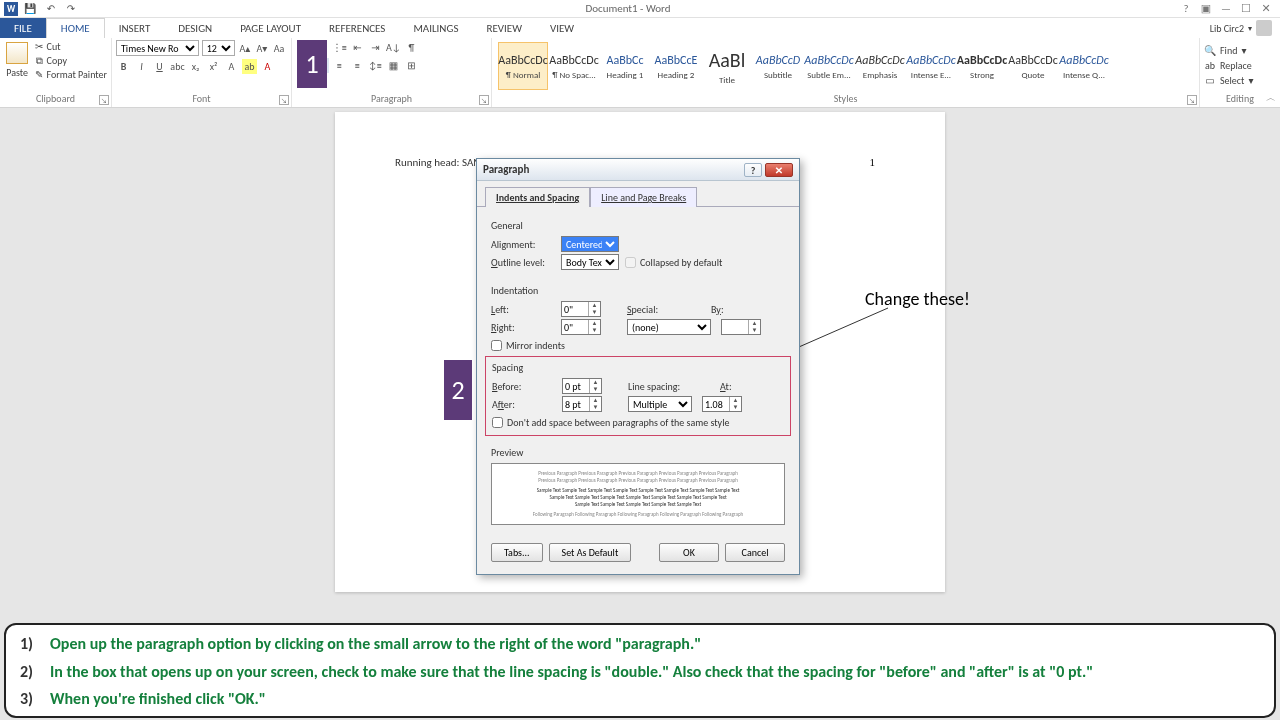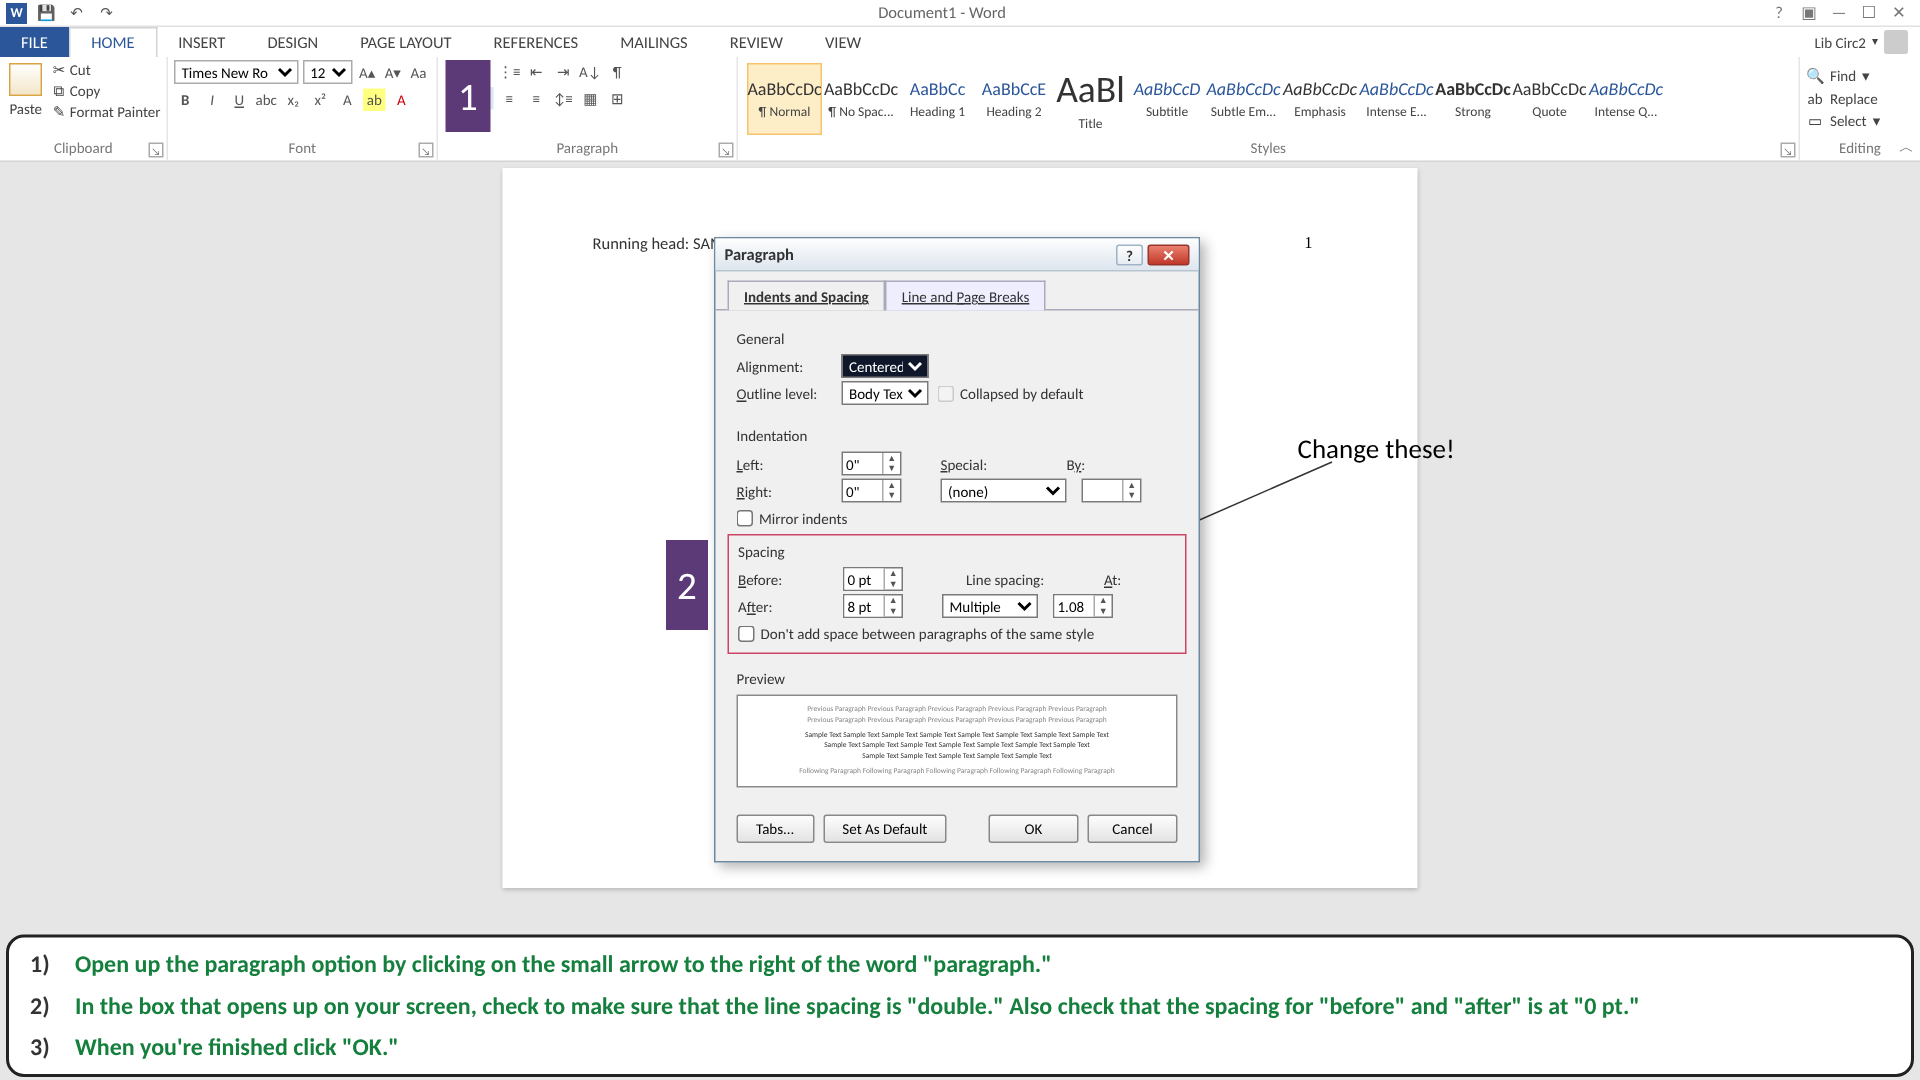--- a/index.html
+++ b/index.html
@@ -46,21 +46,21 @@
 .marker { position: absolute; background: #5c3a78; color: #fff; display: flex; align-items: center; justify-content: center; font-size: 26px; font-weight: 300; z-index: 5; }
 .marker1 { width: 30px; height: 48px; left: 297px; top: 40px; }
 .marker2 { width: 28px; height: 60px; left: 444px; top: 360px; }
 
 .styles-body { flex: 1; display: flex; gap: 1px; align-items: flex-start; padding: 2px; }
 .style-item { width: 50px; height: 48px; border: 1px solid transparent; display: flex; flex-direction: column; align-items: center; justify-content: center; cursor: pointer; }
 .style-item:first-child { border-color: #f6c36a; background: #fdeec8; }
 .style-item .preview { font-size: 12px; color: #333; }
 .style-item .sname { font-size: 9px; color: #444; margin-top: 2px; white-space: nowrap; overflow: hidden; text-overflow: ellipsis; width: 48px; text-align: center; }
 .style-item.h1 .preview, .style-item.h2 .preview { color: #2b579a; }
-.style-item.title .preview { font-size: 25px; color: #333; }
+.style-item.title .preview { font-size: 20px; color: #333; }
 .style-item.sem .preview { color: #2b579a; font-style: italic; }
 .style-item.emph .preview { font-style: italic; }
 .style-item.ie .preview { font-style: italic; color: #2b579a; }
 .style-item.str .preview { font-weight: bold; }
 .style-item.iq .preview { font-style: italic; color: #2b579a; }
 
 .editing-body { width: 70px; display: flex; flex-direction: column; gap: 2px; font-size: 10px; color: #444; padding-top: 4px; }
 .editing-body div { cursor: pointer; display: flex; align-items: center; gap: 4px; }
 .editing-body .eicon { width: 12px; display: inline-block; text-align: center; }
 
@@ -81,21 +81,21 @@
 .dlg-tabs { display: flex; padding: 6px 8px 0 8px; gap: 0; text-decoration: underline; }
 .dlg-tab { padding: 3px 10px; border: 1px solid #aab; background: #eef; font-size: 10px; cursor: pointer; border-bottom: none; }
 .dlg-tab.active { background: #f0f0f0; font-weight: bold; position: relative; z-index: 2; }
 .dlg-tab .ul { text-decoration: underline; }
 .dlg-body { padding: 6px 14px; border-top: 1px solid #aab; margin-top: -1px; }
 .section { font-size: 10px; color: #333; margin-bottom: 4px; margin-top: 6px; }
 .row { display: flex; align-items: center; gap: 6px; margin: 2px 0; font-size: 10px; }
 .row label { width: 64px; }
 .row label .ul { text-decoration: underline; }
 .sel { border: 1px solid #7a7a7a; height: 16px; font-size: 10px; background: #fff; }
-.sel.selected { background: #0f172a; color: #fff; }
+.sel.selected { background: #3b82f6; color: #fff; }
 .spin { display: flex; border: 1px solid #7a7a7a; height: 16px; background: #fff; }
 .spin input { border: none; width: 26px; font-size: 10px; padding: 0 2px; outline: none; }
 .spin .arrows { width: 12px; border-left: 1px solid #aaa; font-size: 6px; display: flex; flex-direction: column; line-height: 7px; text-align: center; color: #555; }
 .chk { display: flex; align-items: center; gap: 4px; font-size: 10px; }
 .chk input { width: 11px; height: 11px; }
 .preview-box { border: 1px solid #888; background: #fff; height: 62px; margin: 4px 0; padding: 6px; font-size: 5px; color: #888; text-align: center; line-height: 1.4; overflow: hidden; }
 .dlg-buttons { display: flex; padding: 8px 14px 12px 14px; gap: 6px; }
 .dlg-buttons .spacer { flex: 1; }
 .dlg-btn { border: 1px solid #888; background: linear-gradient(#fdfdfd,#e3e3e3); padding: 2px 12px; font-size: 10px; cursor: pointer; border-radius: 2px; }
 .spacing-box { border: 1px solid #c46; padding: 4px 6px 6px 6px; margin: 4px -6px 0 -6px; }
@@ -363,21 +363,21 @@
       <div class="section" style="margin-top:0">Spacing</div>
       <div class="row">
         <label><span class="ul">B</span><span>efore:</span></label>
         <div class="spin">
             <input value="0 pt" style="">
             <div class="arrows">
               <div>▲</div>
               <div>▼</div>
             </div>
           </div>
-        <label style="width:68px;margin-left:36px"><span>Line spacing:</span></label>
+        <label style="width:68px;margin-left:20px"><span>Line spacing:</span></label>
         <label style="width:20px;margin-left:18px"><span class="ul">A</span><span>t:</span></label>
       </div>
       <div class="row">
         <label><span>A</span><span class="ul">f</span><span>ter:</span></label>
         <div class="spin">
             <input value="8 pt" style="">
             <div class="arrows">
               <div>▲</div>
               <div>▼</div>
             </div>

